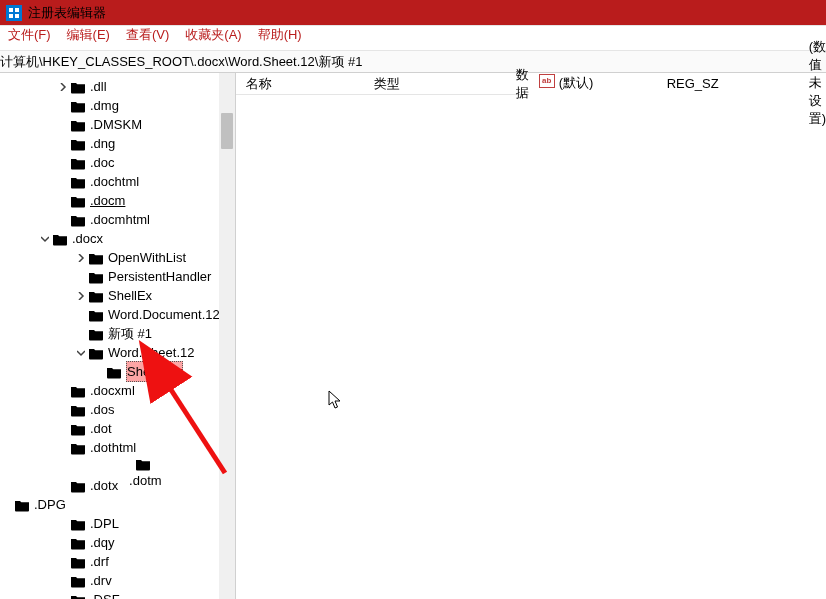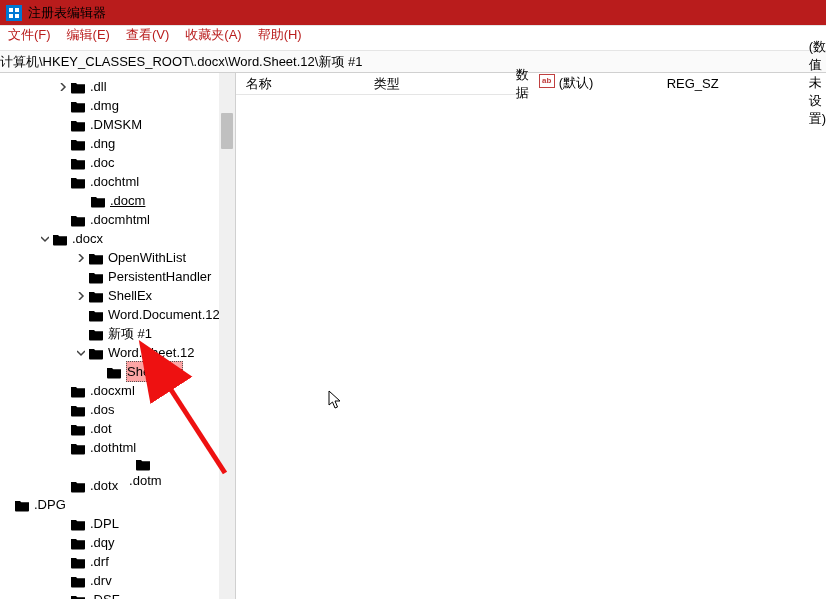--- a/index.html
+++ b/index.html
@@ -274,21 +274,21 @@
         </div>
         <div class="node" style="padding-left: 56px;">
           <span class="exp"></span>
           <span class="folder folder-closed">
             <svg viewBox="0 0 16 14">
               <use href="#folder-icon"></use>
             </svg>
           </span>
           <span class="label">.dochtml</span>
         </div>
-        <div class="node" style="padding-left: 76px; text-decoration: underline;">
+        <div class="node" style="padding-left: 56px; text-decoration: underline;">
           <span class="exp"></span>
           <span class="folder folder-closed">
             <svg viewBox="0 0 16 14">
               <use href="#folder-icon"></use>
             </svg>
           </span>
           <span class="label">.docm</span>
         </div>
         <div class="node" style="padding-left: 56px;">
           <span class="exp"></span>

